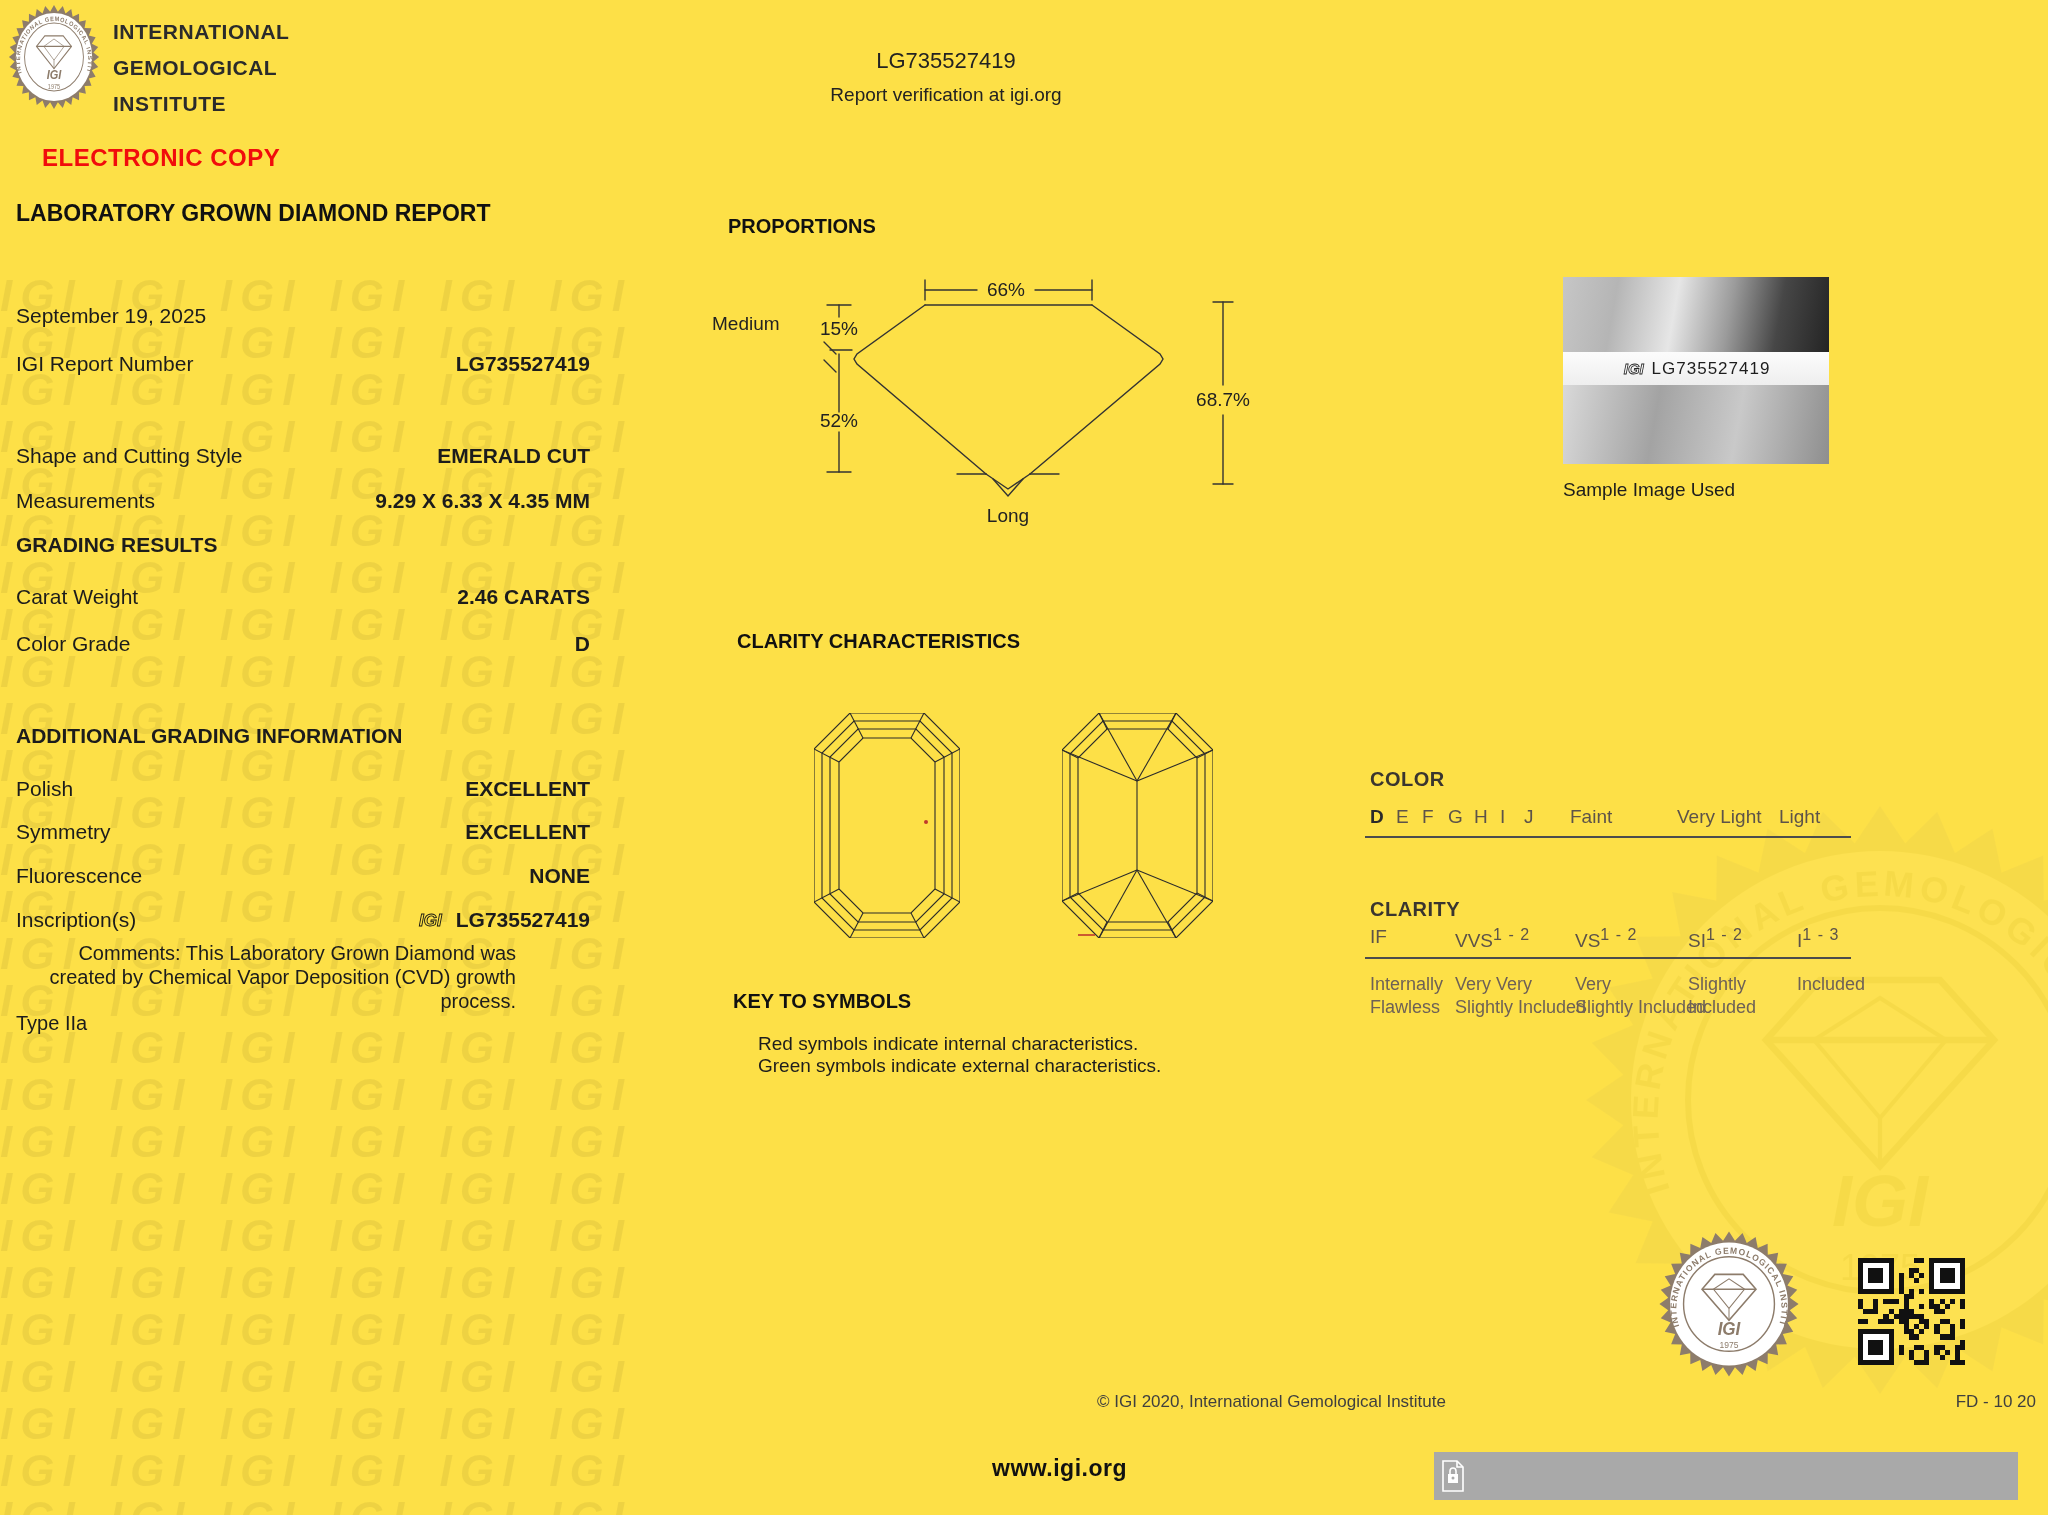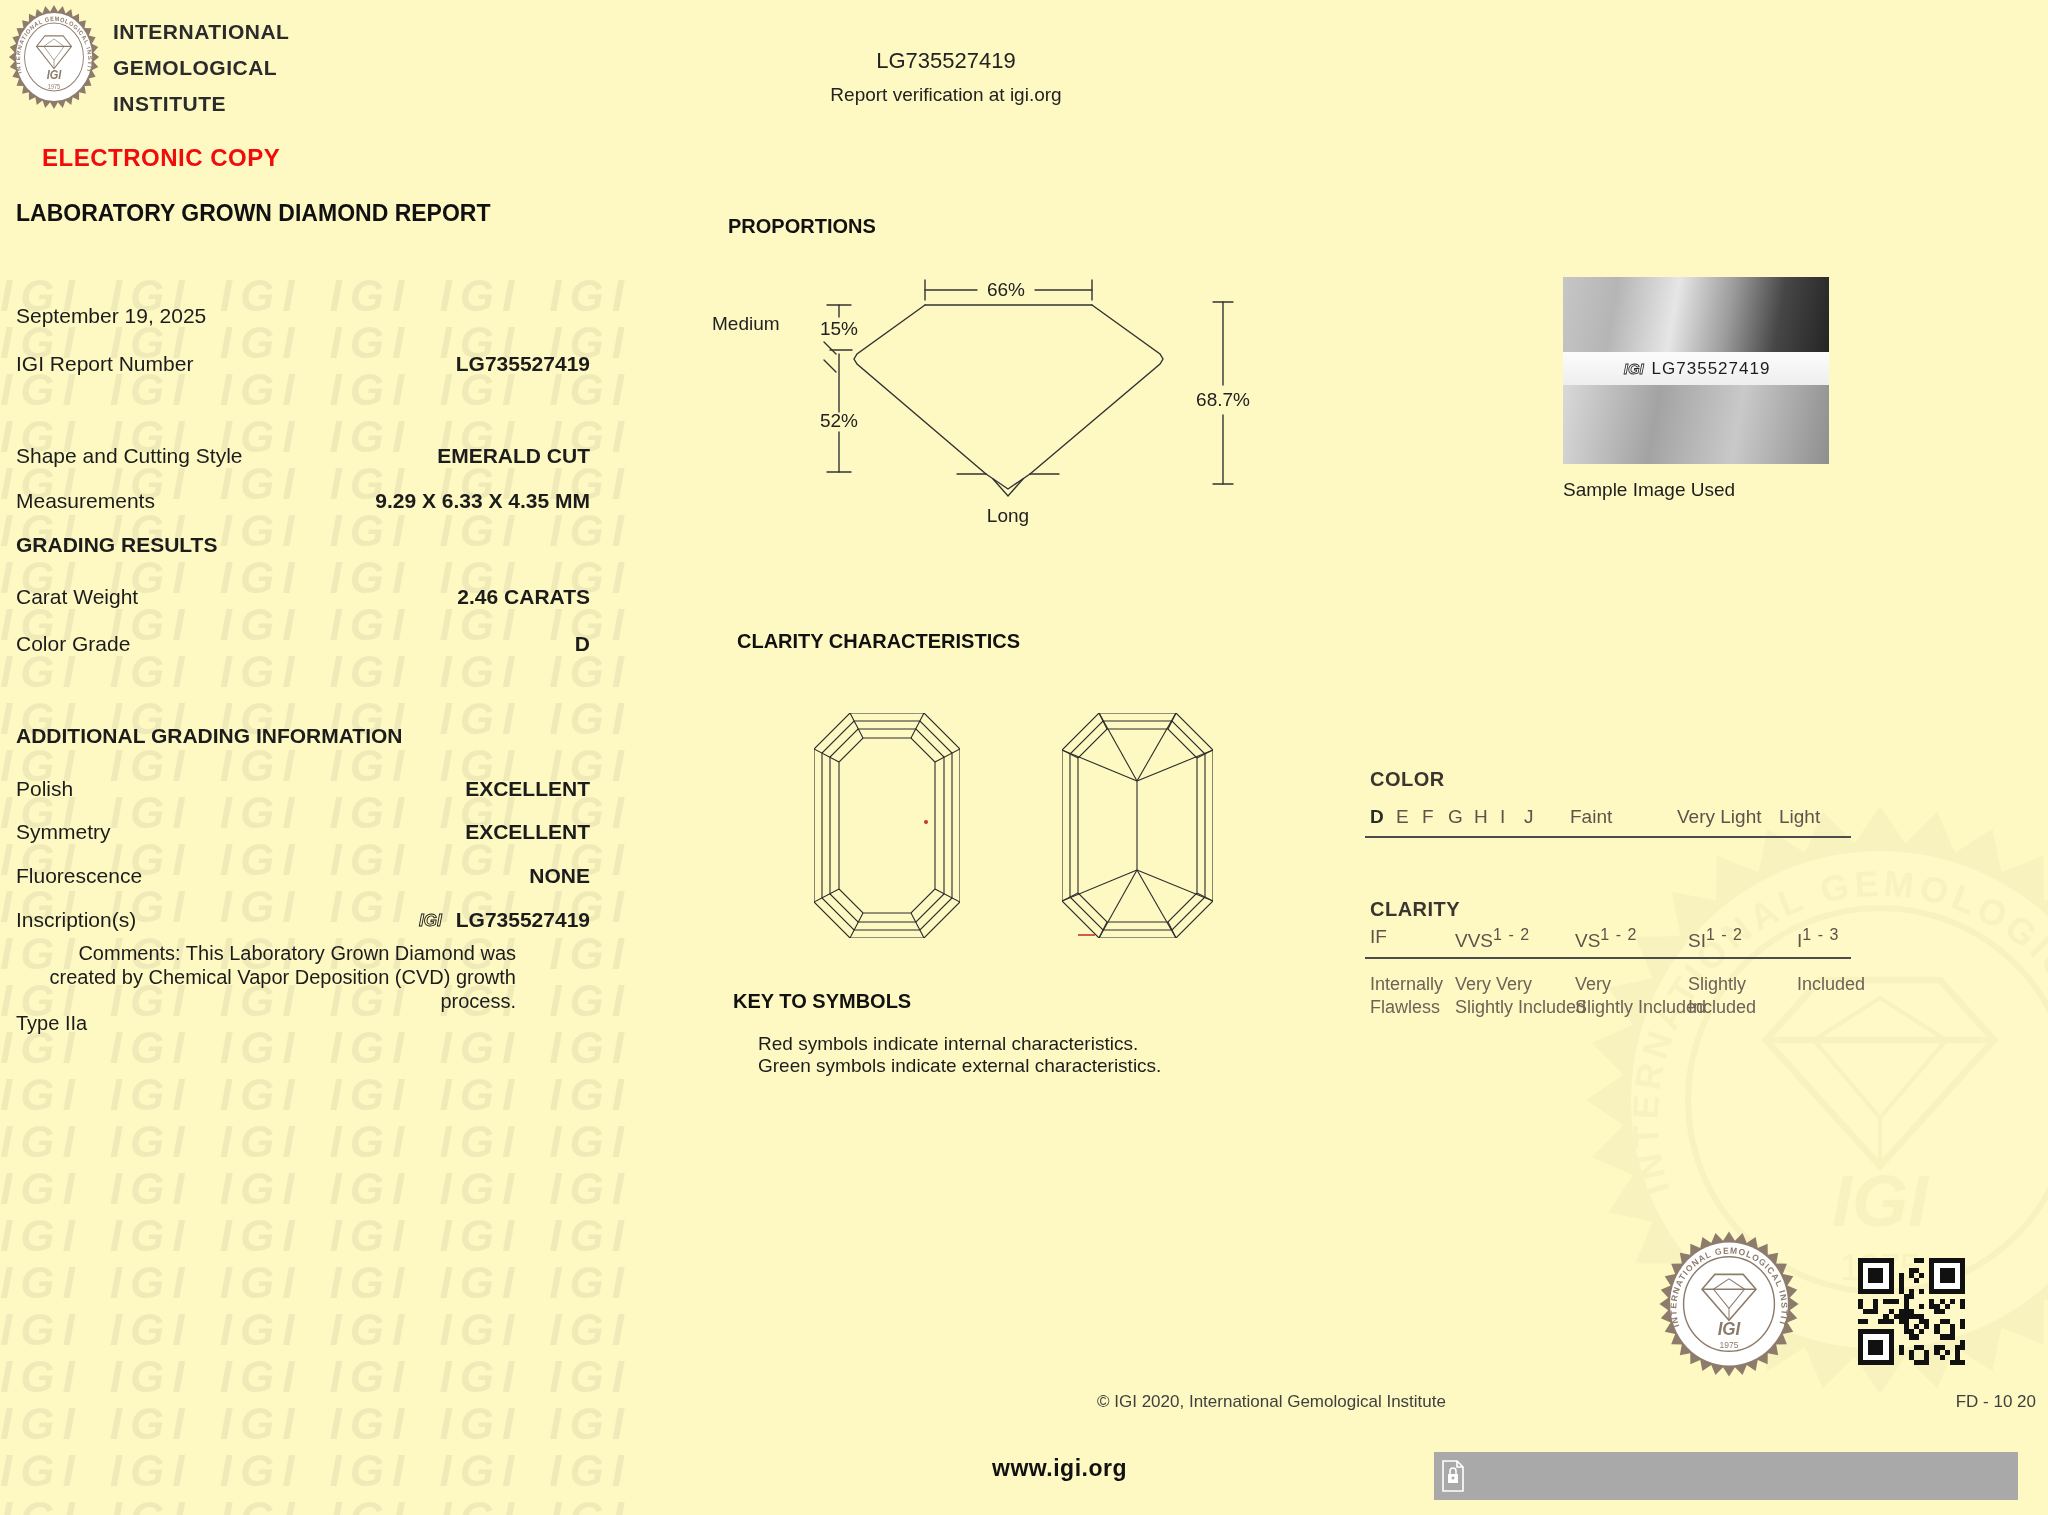--- a/index.html
+++ b/index.html
@@ -1,16 +1,16 @@
 <!DOCTYPE html>
 <html><head>
 <meta charset="utf-8">
 <style>
   html,body{margin:0;padding:0;background:#fff;}
-  .page{position:relative;width:2048px;height:1515px;background:#fef9c3;overflow:hidden;
+  .page{position:relative;width:2048px;height:1515px;background:#fde047;overflow:hidden;
         font-family:"Liberation Sans", sans-serif;color:#1c1c1c;}
 
   
   .seal-small{position:absolute;left:8px;top:4px;width:92px;height:106px;}
   .org-title{position:absolute;left:113px;top:14px;font-weight:bold;font-size:21px;
              line-height:36px;color:#2b2b2b;letter-spacing:0.5px;}
   .electronic{position:absolute;left:42px;top:144px;font-weight:bold;font-size:24px;
               color:#f10c0c;letter-spacing:0.5px;}
   .hdr-center{position:absolute;left:696px;top:0;width:500px;text-align:center;}
   .hdr-report-no{position:absolute;left:0;top:48px;width:500px;font-size:22px;color:#222;}

